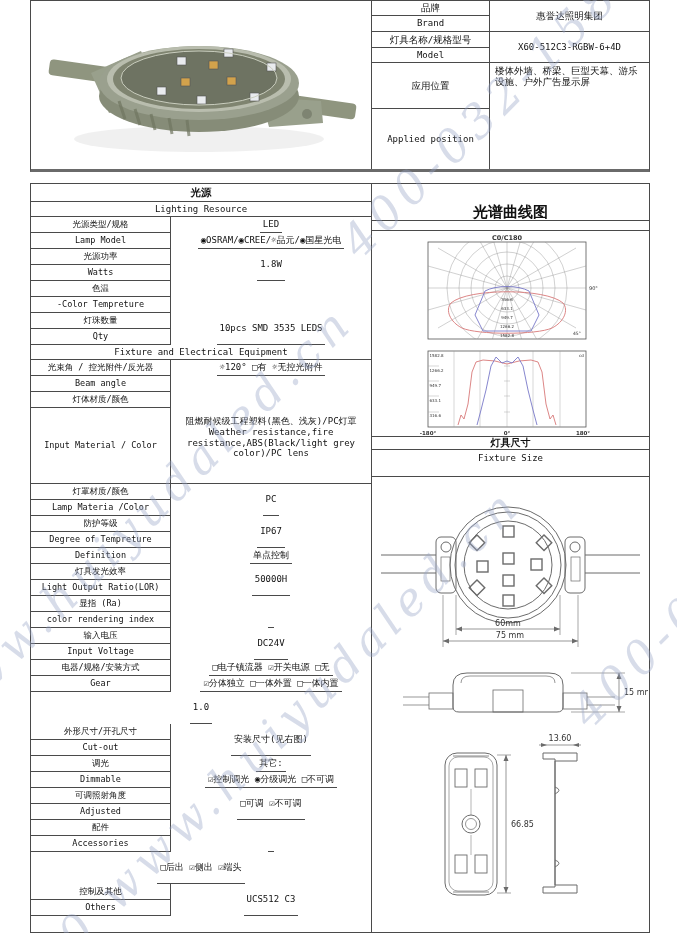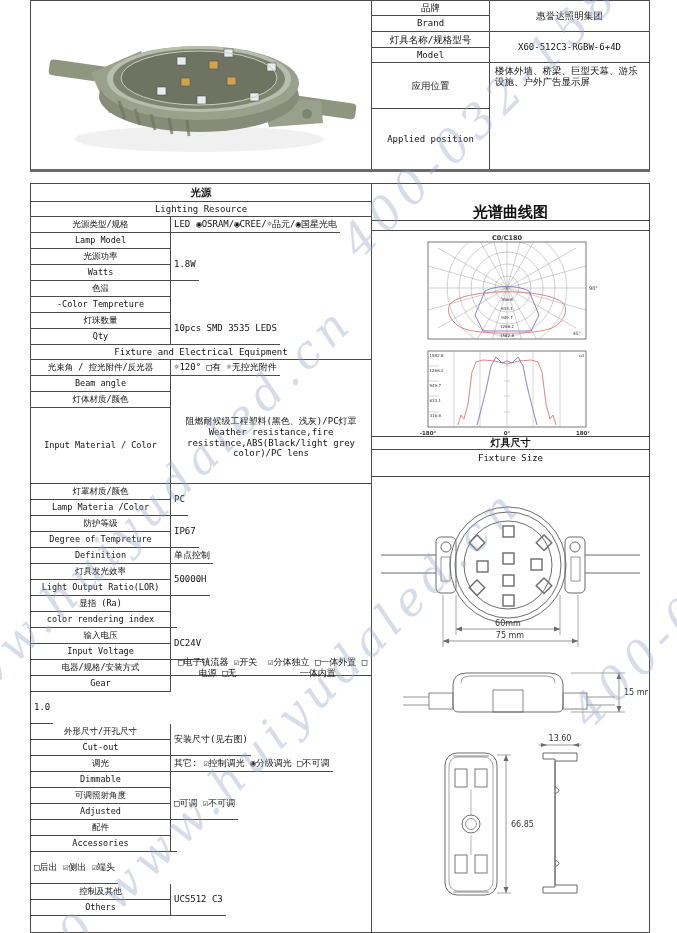--- a/index.html
+++ b/index.html
@@ -23,21 +23,21 @@
   
   .main{position:absolute;left:30px;top:183px;width:620px;height:750px;border:1px solid #4a4a4a;
         box-sizing:border-box;display:flex;background:#fff;}
   .left-pane{width:341px;border-right:1px solid #4a4a4a;box-sizing:border-box;display:flex;flex-direction:column;}
   .right-pane{flex:1;display:flex;flex-direction:column;}
   .sec{box-sizing:border-box;display:flex;align-items:center;justify-content:center;border-bottom:1px solid #4a4a4a;}
   .sec-cn{height:18px;font-weight:bold;font-size:10.5px;}
   .sec-en{height:15px;font-size:9px;}
   .block{display:flex;}
   .lcol{width:140px;border-right:1px solid #4a4a4a;box-sizing:border-box;display:flex;flex-direction:column;}
-  .vcol{flex:1;display:flex;flex-direction:row;}
+  .vcol{flex:1;display:flex;flex-direction:column;align-items:center;}
   .lab{font-size:8.5px;}
   .val{font-size:9px;}
   .rp-h{height:18px;font-weight:bold;font-size:15px;margin-top:19px;}
   .rp-blank{height:15px;}
   .rp-chart{height:207px;display:flex;align-items:center;justify-content:center;border-bottom:1px solid #4a4a4a;box-sizing:border-box;}
   .rp-fs-cn{height:15px;font-weight:bold;font-size:10px;}
   .rp-fs-en{height:38px;align-items:flex-start;padding-top:3px;font-size:9px;}
   .rp-draw{flex:1;border-bottom:none;display:flex;align-items:flex-start;justify-content:center;}
   svg text{font-family:"DejaVu Sans","Liberation Sans",sans-serif;fill:#333;}
 </style>

